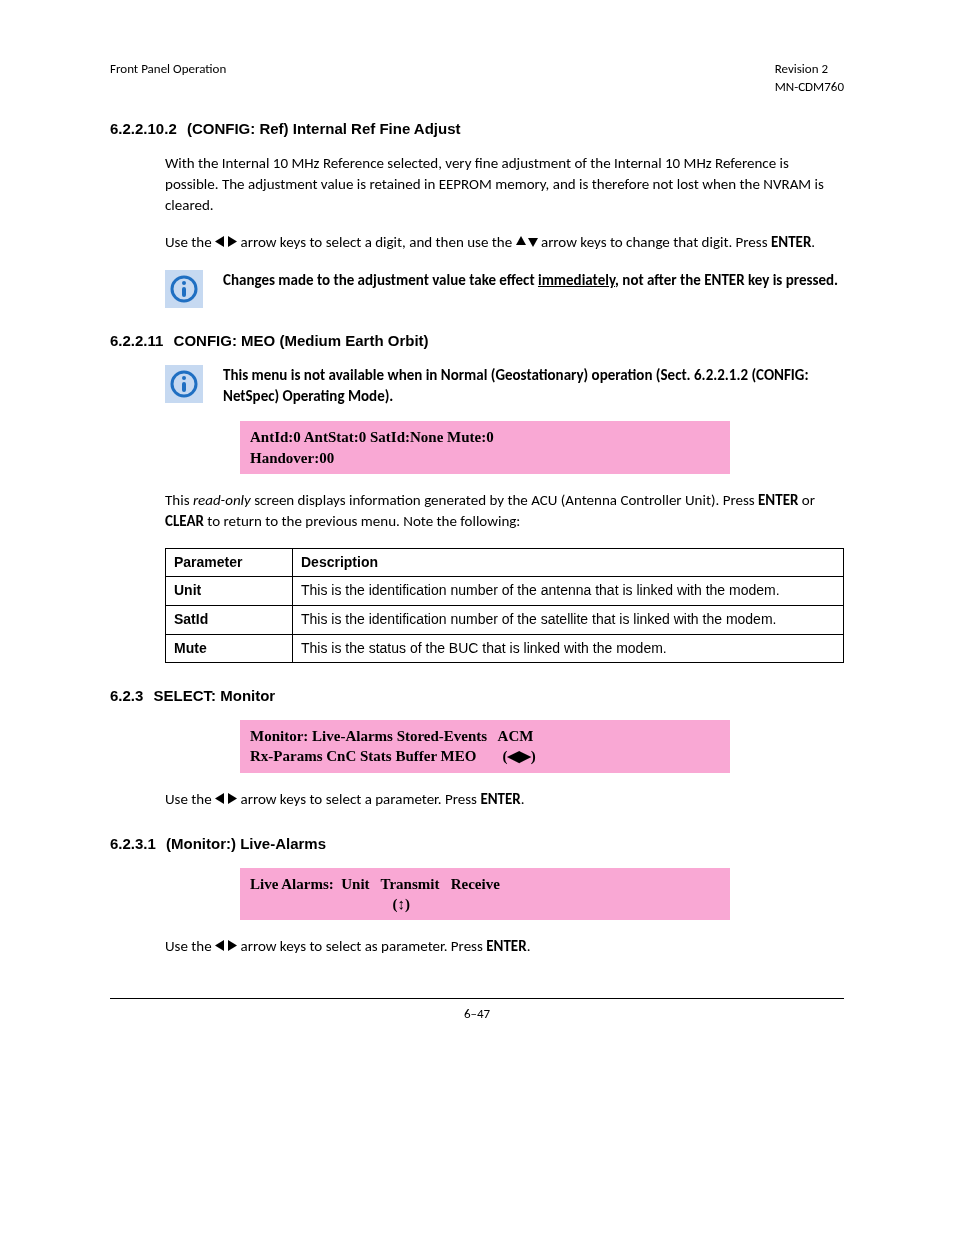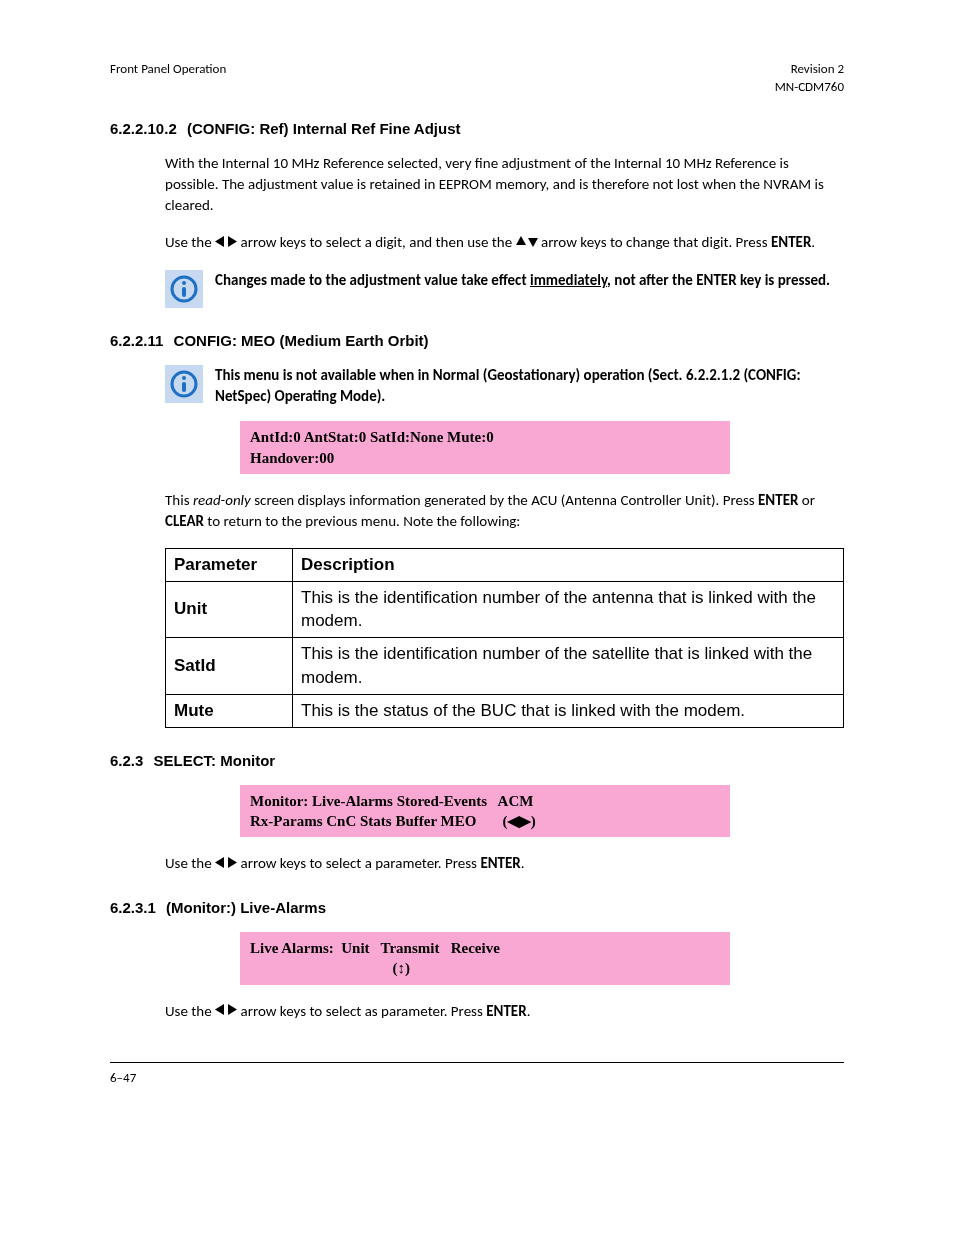--- a/index.html
+++ b/index.html
@@ -18,42 +18,42 @@
     justify-content: space-between;
     font-size: 13px;
     margin-bottom: 8px;
     border: none;
     gap: 44px;
   }
   .header .left, .header .right {
     display: flex;
     flex-direction: column;
   }
-  .header .right { text-align: right; }
+  .header .right { text-align: left; }
   h2 {
     font-family: Arial, Helvetica, sans-serif;
     font-weight: bold;
     font-size: 15px;
     margin: 22px 0 14px 0;
   }
   h2 .num { margin-right: 6px; }
   .body-text {
     margin: 0 0 16px 55px;
   }
   .body-text2 {
     margin: 16px 0 16px 55px;
   }
   .body-text-left {
     margin: 16px 0 16px 55px;
   }
   .note-row {
     display: flex;
     align-items: flex-start;
     margin: 0 0 8px 55px;
-    gap: 12px;
+    gap: 20px;
   }
   .info-icon {
     width: 38px;
     height: 38px;
     background: #c6d9f1;
     display: flex;
     align-items: center;
     justify-content: center;
     flex-shrink: 0;
   }
@@ -74,21 +74,21 @@
     line-height: 1.35;
     white-space: pre;
   }
   .underline { text-decoration: underline; }
   table.param {
     border-collapse: collapse;
     width: 100%;
     margin: 6px 0 10px 55px;
     width: calc(100% - 55px);
     font-family: Arial, Helvetica, sans-serif;
-    font-size: 17px;
+    font-size: 14px;
   }
   table.param th, table.param td {
     border: 1px solid #000;
     padding: 4px 8px;
     text-align: left;
     vertical-align: middle;
   }
   table.param th {
     font-weight: bold;
   }
@@ -101,21 +101,21 @@
   .arrows-lr, .arrows-ud, .arrows-all {
     display: inline-block;
     vertical-align: middle;
     position: relative;
     top: -1px;
   }
   .footer {
     border-top: 1px solid #000;
     margin-top: 40px;
     padding-top: 6px;
-    text-align: left;
+    text-align: center;
     font-size: 13px;
   }
 </style>
 </head>
 <body>
 
 <div class="header">
   <div class="left">
     <span>Front Panel Operation</span>
   </div>

